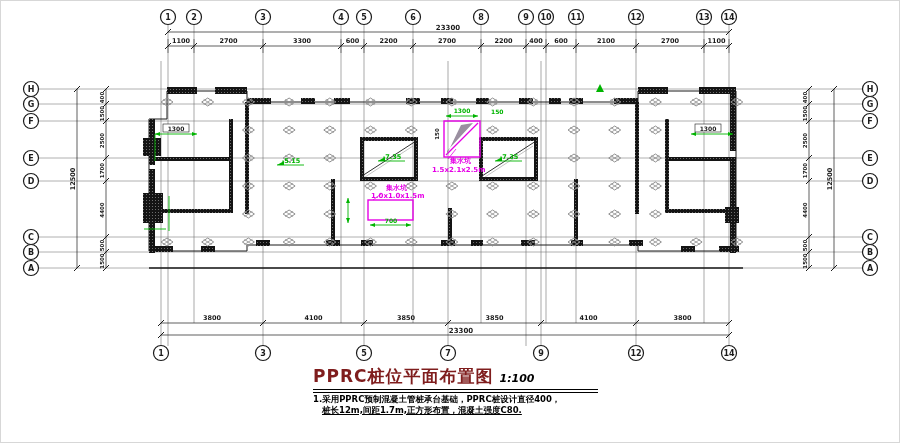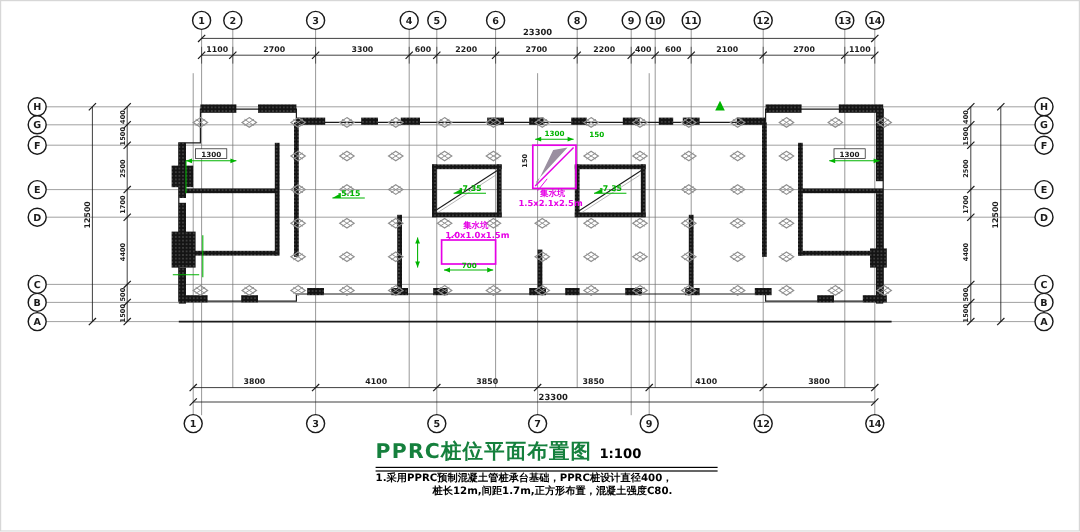--- a/index.html
+++ b/index.html
@@ -6,24 +6,24 @@
   .canvas{
     position:relative;width:900px;height:443px;background:#ffffff;
     font-family:"DejaVu Sans","Liberation Sans",sans-serif;
     overflow:hidden;border:1px solid #d7d7d7;box-sizing:border-box;
   }
   svg{position:absolute;left:0;top:0;}
   .titleblock{
     position:absolute;left:312px;top:364px;width:285px;text-align:left;
     border-bottom:4px double #000;padding-bottom:1px;white-space:nowrap;
   }
-  .titleblock .t{font-size:17px;font-weight:bold;letter-spacing:1px;color:#15803d;}
-  .titleblock .s{font-size:11px;font-weight:bold;margin-left:6px;color:#000;}
-  .notes{position:absolute;left:312px;top:393px;color:#000;font-size:8.5px;font-weight:600;line-height:10.5px;white-space:nowrap;text-align:right;}
-  .notes .l2{padding-left:9px;}
+  .titleblock .t{font-size:17px;font-weight:bold;letter-spacing:1px;color:#7f1d1d;}
+  .titleblock .s{font-size:11px;font-weight:bold;margin-left:6px;color:#000;font-style:italic;}
+  .notes{position:absolute;left:312px;top:393px;color:#000;font-size:8.5px;font-weight:600;line-height:10.5px;white-space:nowrap;}
+  .notes .l2{padding-left:9px;text-decoration:underline;}
 </style>
 </head>
 <body>
 
 <div class="canvas">
   <svg id="plan" width="900" height="443" viewBox="0 0 900 443">
       <defs>
         <pattern id="stip" width="3" height="3" patternUnits="userSpaceOnUse">
           <rect width="3" height="3" fill="#141414"></rect>
           <rect x="1" y="1" width="1" height="1" fill="#6d6d6d"></rect>

